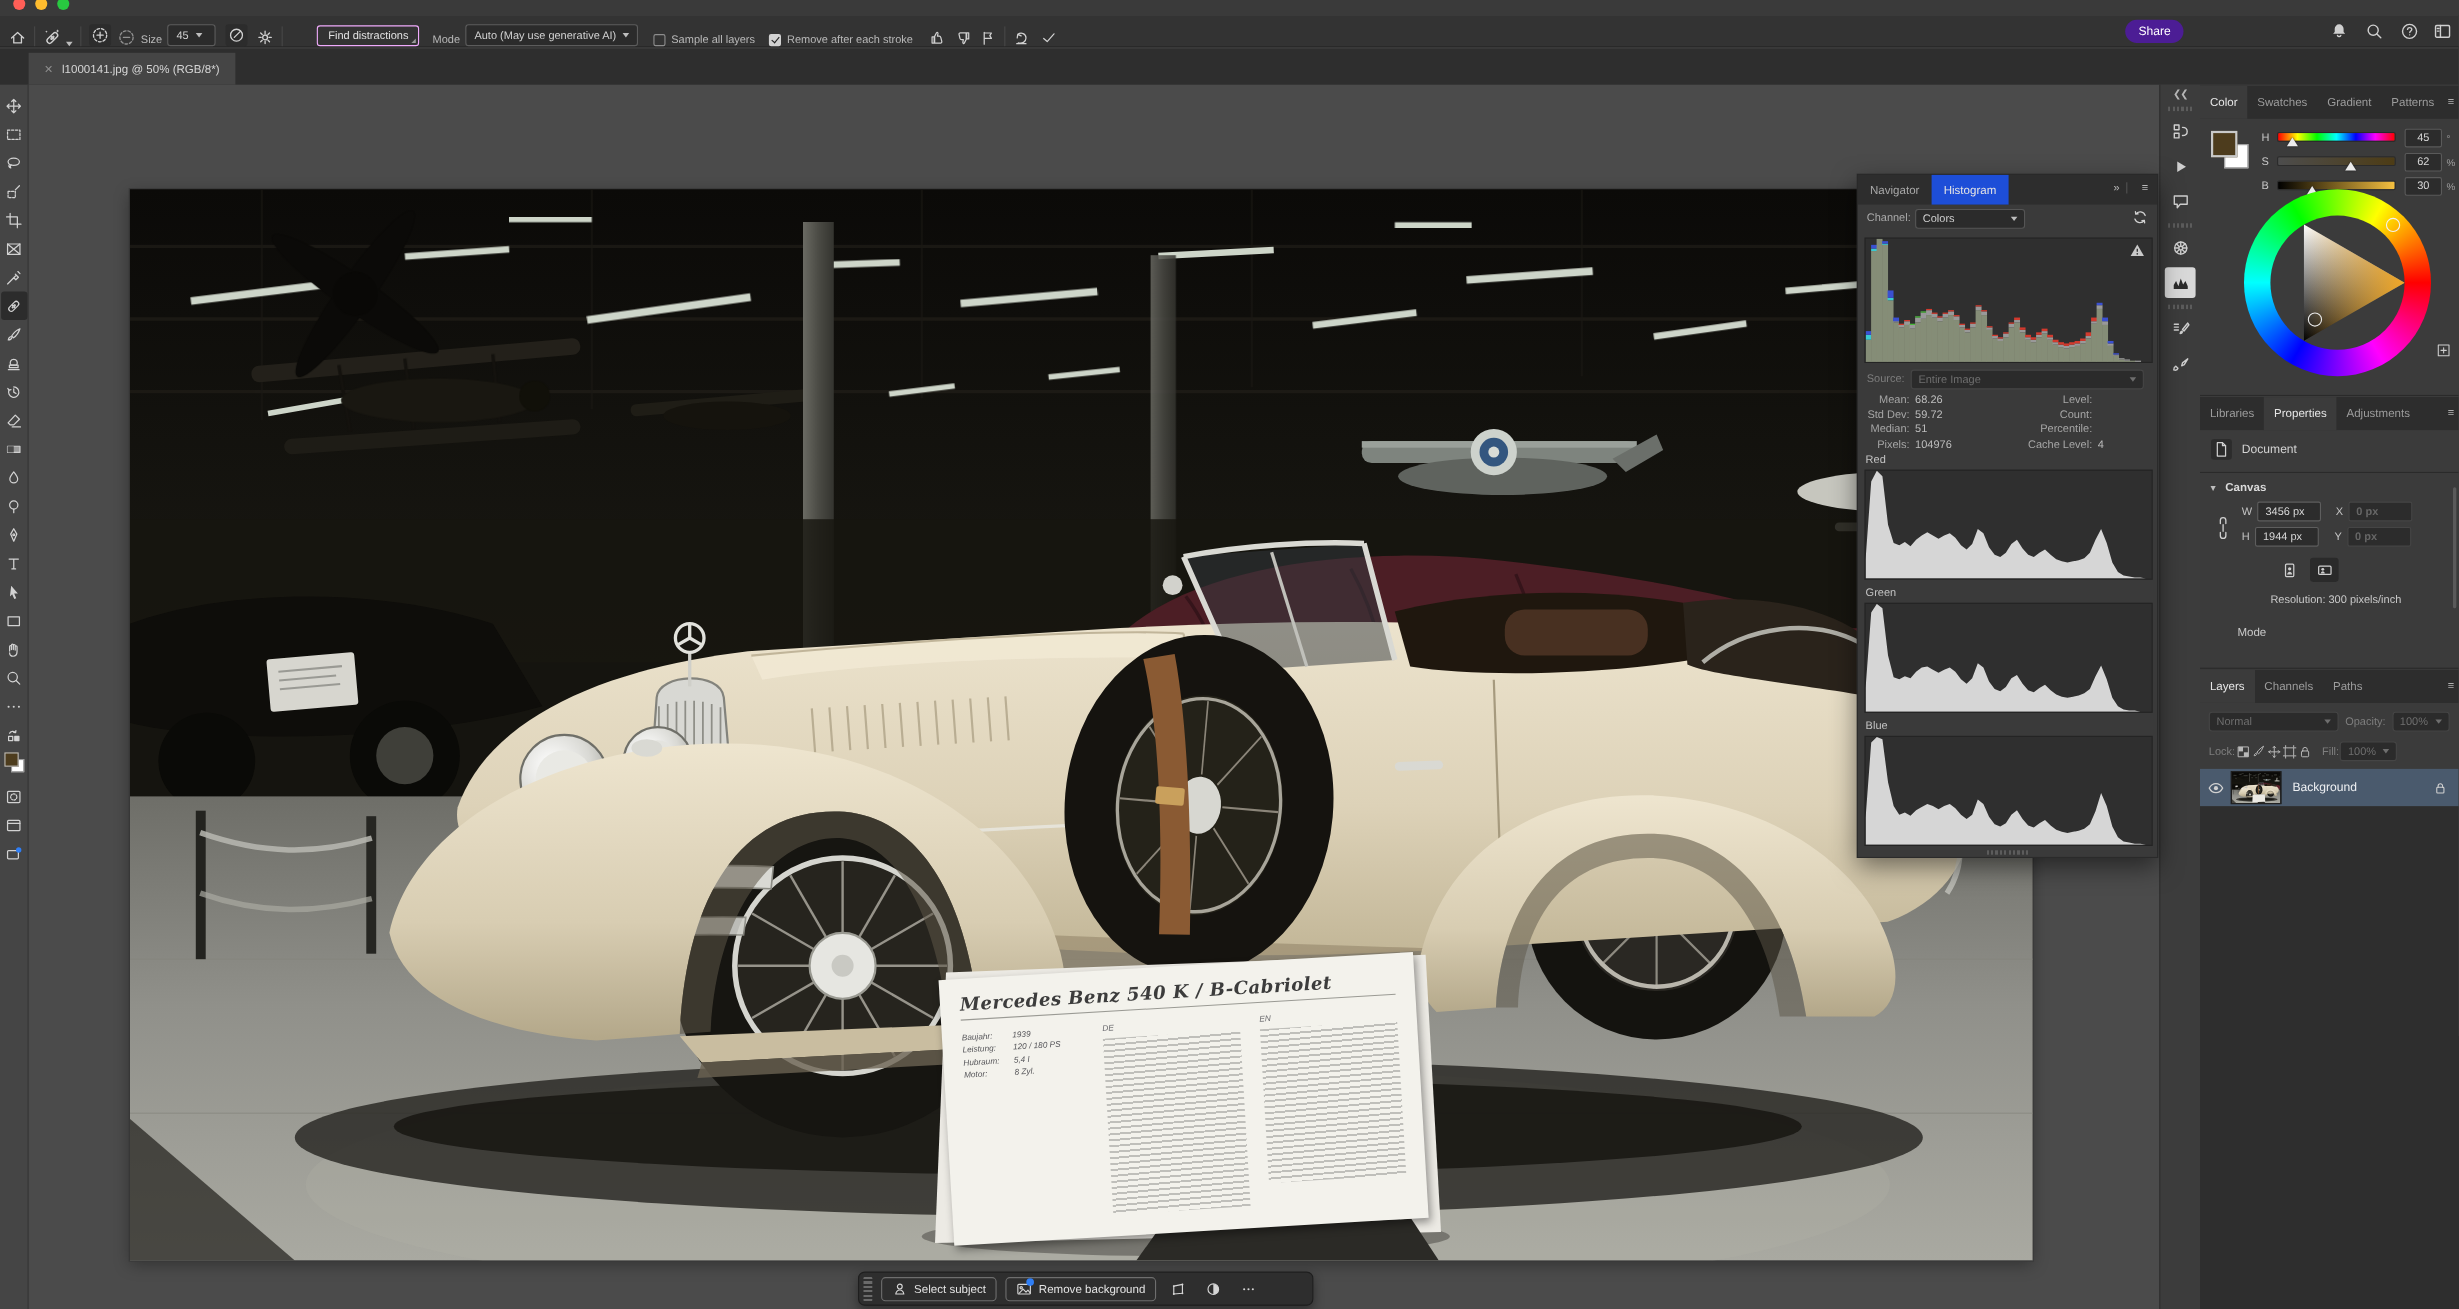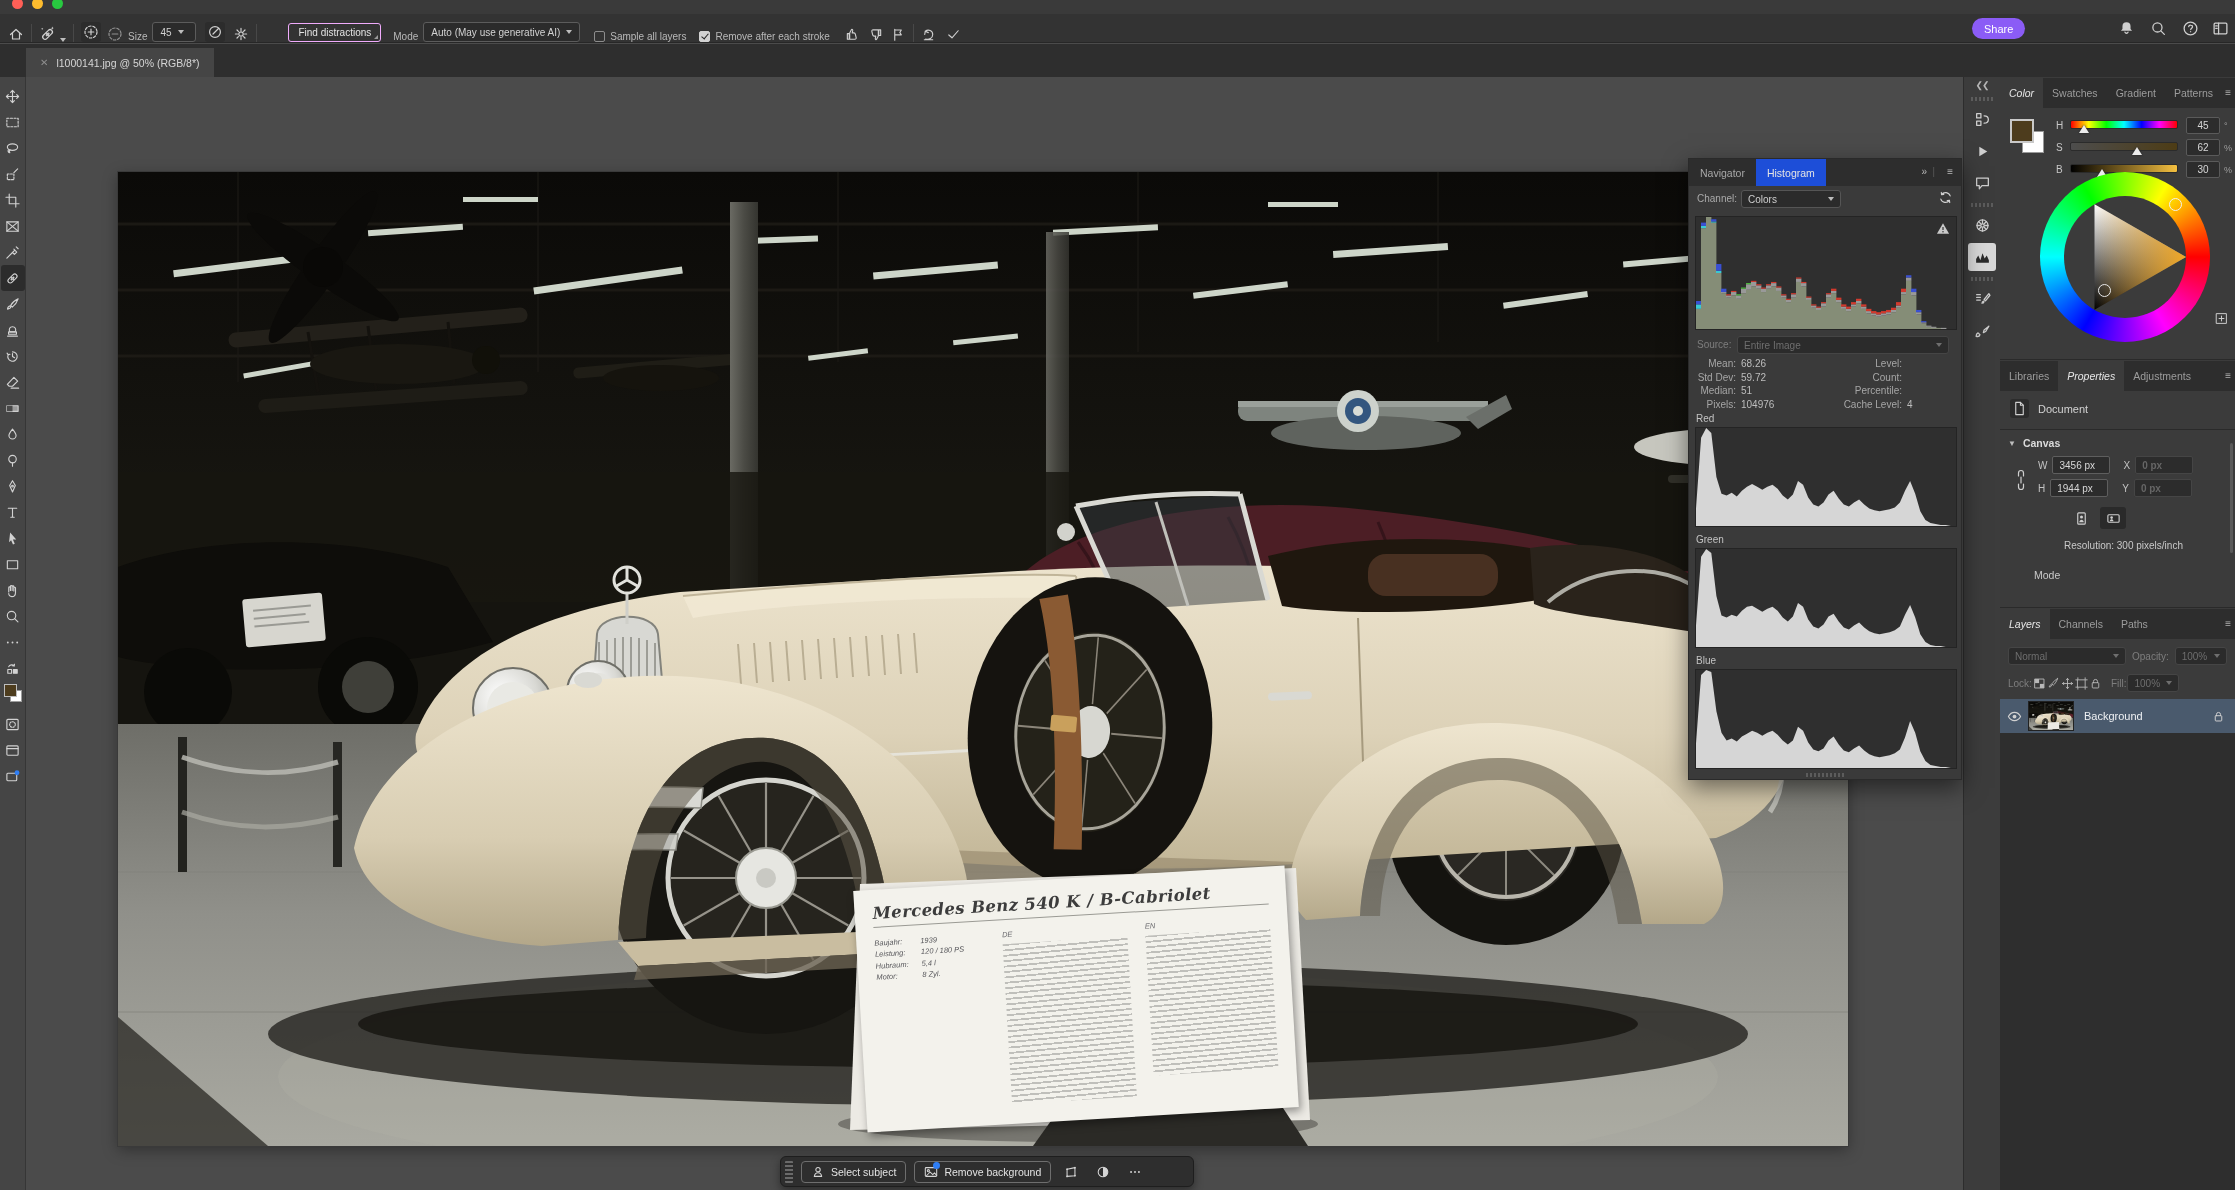--- a/index.html
+++ b/index.html
@@ -22,21 +22,21 @@
     padding:3px 9px; position:relative; white-space:nowrap;margin-left:24px; }
   .corner-tri { position:absolute; right:2px; bottom:2px; width:0; height:0;
     border-left:4px solid transparent; border-bottom:4px solid #9a9a9a; }
   .ob-drop { background:#2b2b2b; border:1px solid #5c5c5c; border-radius:3px; color:#d2d2d2;
     font-size:10px; height:20px; display:inline-flex; align-items:center; gap:6px; padding:0 7px; white-space:nowrap; }
   .chev { width:0; height:0; border-left:3.5px solid transparent; border-right:3.5px solid transparent; border-top:4px solid #bdbdbd; }
   .cb { width:11px; height:11px; border:1px solid #8d8d8d; border-radius:2px; display:inline-block; }
   .cb.checked { background:#d2d2d2; border-color:#d2d2d2; position:relative; }
   .cb.checked:after { content:""; position:absolute; left:3px; top:0px; width:3px; height:6px;
     border:solid #222; border-width:0 1.6px 1.6px 0; transform:rotate(40deg); }
-  #share-btn { position:absolute; left:1972px; top:4px; height:21px; padding:0 12px; background:#8b5cf6;
+  #share-btn { position:absolute; left:1932px; top:4px; height:21px; padding:0 12px; background:#4c1d95;
     border-radius:11px; color:#fff; font-size:11px; display:flex; align-items:center; }
   
   #tabbar { position:absolute; left:0; top:44px; width:2235px; height:33px; background:#2e2e2e; z-index:28; }
   #doc-tab { position:absolute; left:26px; top:4px; height:29px; background:#454545; display:flex;
     align-items:center; gap:8px; padding:0 14px; font-size:10.5px; color:#d6d6d6; }
   #doc-tab .x { color:#8e8e8e; font-size:10px; }
   
   #tools { position:absolute; left:0; top:77px; bottom:0; width:26px; background:#454545;
     border-right:1px solid #363636; display:flex; flex-direction:column; align-items:center; padding-top:6px; z-index:27; }
   .tool { width:24px; height:26px; display:flex; align-items:center; justify-content:center; border-radius:3px; position:relative; }
@@ -65,21 +65,21 @@
   .strip-collapse { width:100%; height:16px; display:flex; align-items:center; justify-content:center; color:#b5b5b5; font-size:9px; letter-spacing:-1px; }
   .strip-grip { width:22px; height:4px; margin:4px 0 2px; background:repeating-linear-gradient(90deg,#5c5c5c 0 2px,transparent 2px 4px); }
   .strip-ico { width:28px; height:28px; margin:2px 0; display:flex; align-items:center; justify-content:center; border-radius:3px; }
   .strip-ico svg { width:17px; height:17px; stroke:#cfcfcf; fill:none; stroke-width:1.2; stroke-linecap:round; stroke-linejoin:round; }
   .strip-ico.active { background:#d8d8d8; }
   .strip-ico.active svg { stroke:#2b2b2b; }
   
   #rightcol { position:absolute; left:2000px; top:77px; bottom:0; width:235px; background:#3b3b3b; z-index:25; }
   .panel-tabs { display:flex; background:#2d2d2d; height:30px; align-items:stretch; position:relative; }
   .ptab { padding:0 9px; display:flex; align-items:center; font-size:10.5px; color:#9c9c9c; white-space:nowrap; }
-  .ptab.active { background:#3b3b3b; color:#e6e6e6;font-style:italic; }
+  .ptab.active { background:#3b3b3b; color:#e6e6e6; }
   .ptab-menu { position:absolute; right:4px; top:9px; color:#b0b0b0; font-size:10px; letter-spacing:0; }
   .hr { height:1px; background:#2a2a2a; }
   .slider-row { position:absolute; height:18px; }
   .slider-label { position:absolute; left:0; top:3px; font-size:10px; color:#c7c7c7; }
   .track { position:absolute; left:14px; top:3px; width:108px; height:9px; border-radius:2px; border:1px solid #2b2b2b; }
   .tri-marker { position:absolute; top:8px; width:0; height:0; border-left:5px solid transparent;
     border-right:5px solid transparent; border-bottom:8px solid #ececec; filter:drop-shadow(0 0 1px #222); }
   .val-box { position:absolute; width:34px; height:17px; background:#2c2c2c; border:1px solid #5a5a5a;
     border-radius:2px; color:#d6d6d6; font-size:10px; display:flex; align-items:center; justify-content:center; }
   .unit { position:absolute; font-size:9px; color:#9f9f9f; top:4px; }

